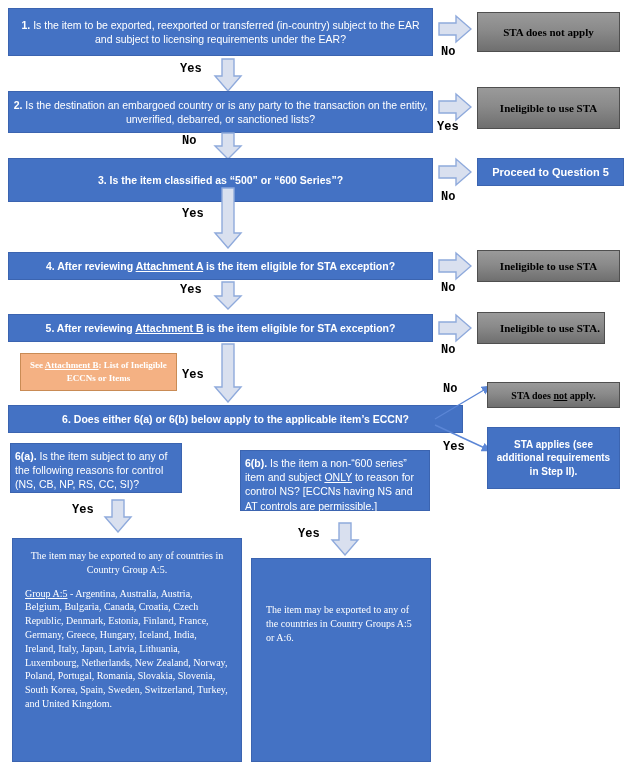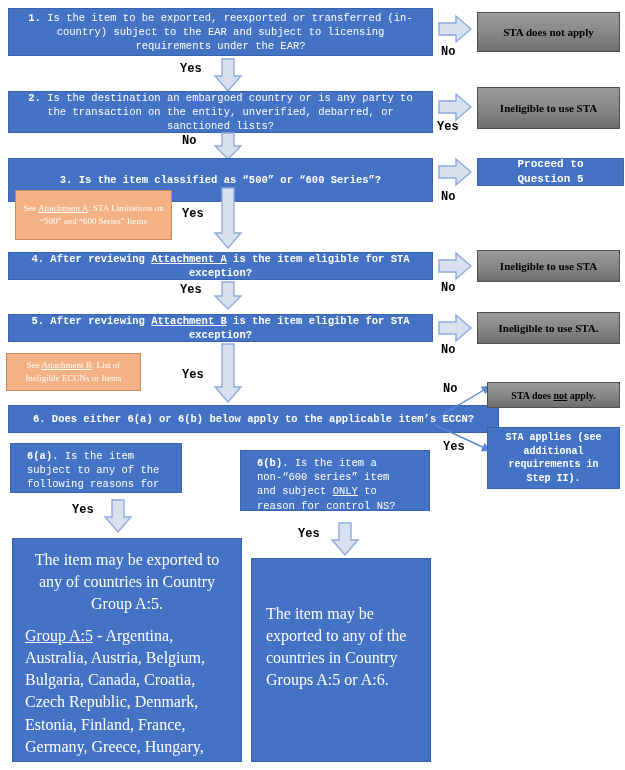--- a/index.html
+++ b/index.html
@@ -14,24 +14,24 @@
 
   
   .box{position:absolute;box-sizing:border-box;}
 
   .blue{
     background:#4472C4;
     color:#ffffff;
     border:1px solid #3b64b0;
     display:flex;align-items:center;justify-content:center;
     text-align:center;
-    font-family:Liberation Mono, monospace;
+    font-family:Liberation Sans, sans-serif;
     font-size:10.5px;
     line-height:1.35;
-    padding:3px 16px;
+    padding:3px 4px;
   }
   .blue.left{text-align:left;justify-content:flex-start;}
   .blue.bold{font-weight:bold;}
 
   .gray{
     background:linear-gradient(180deg,#9a9a9a 0%,#8a8a8a 45%,#6f6f6f 100%);
     color:#000000;
     border:1px solid #4f4f4f;
     display:flex;align-items:center;justify-content:center;
     text-align:center;
@@ -69,21 +69,21 @@
   
   .arrow{position:absolute;}
   .arrow svg{display:block;}
 
   
   .listbox{
     position:absolute;box-sizing:border-box;
     background:#4472C4;color:#fff;
     border:1px solid #3b64b0;
     font-family:"Liberation Serif", serif;
-    font-size:16px;line-height:1.38;
+    font-size:10px;line-height:1.38;
     padding:10px 12px;
   }
   .listbox .hd{text-align:center;margin:0 0 10px 0;}
   .listbox p{margin:0;}
 </style>
 </head>
 <body>
 
 <div id="canvas">
 
@@ -139,23 +139,20 @@
     <svg width="34" height="30" viewBox="0 0 34 30">
       <path d="M1,9 L18,9 L18,2 L33,15 L18,28 L18,21 L1,21 Z" fill="#D9E0EF" stroke="#8FAADC" stroke-width="1.4"></path>
     </svg>
   </div>
   <div class="lbl" style="left:441px;top:190px;">No</div>
 
   <div class="box blue bold" style="left:477px;top:158px;width:147px;height:28px;font-size:11px;">
     <span>Proceed to Question 5</span>
   </div>
 
-  <div class="box orange" style="left:15px;top:190px;width:157px;height:50px;">
-    <span><span>See </span><span class="u">Attachment A</span><span>: STA Limitations on “500” and “600 Series” Items</span></span>
-  </div>
 
   <div class="arrow" style="left:213px;top:187px;">
     <svg width="30" height="62" viewBox="0 0 30 62">
       <path d="M9,1 L21,1 L21,46 L28,46 L15,61 L2,46 L9,46 Z" fill="#D9E0EF" stroke="#8FAADC" stroke-width="1.4"></path>
     </svg>
   </div>
   <div class="lbl" style="left:182px;top:207px;">Yes</div>
 
   <div class="box blue bold" style="left:8px;top:252px;width:425px;height:28px;">
     <span><span class="qnum">4.</span><span> After reviewing </span><span class="u">Attachment A</span><span> is the item eligible for STA exception?</span></span>
@@ -183,36 +180,36 @@
     <span><span class="qnum">5.</span><span> After reviewing </span><span class="u">Attachment B</span><span> is the item eligible for STA exception?</span></span>
   </div>
 
   <div class="arrow" style="left:438px;top:313px;">
     <svg width="34" height="30" viewBox="0 0 34 30">
       <path d="M1,9 L18,9 L18,2 L33,15 L18,28 L18,21 L1,21 Z" fill="#D9E0EF" stroke="#8FAADC" stroke-width="1.4"></path>
     </svg>
   </div>
   <div class="lbl" style="left:441px;top:343px;">No</div>
 
-  <div class="box gray" style="left:477px;top:312px;width:143px;height:32px;">
+  <div class="box gray" style="left:477px;top:312px;width:128px;height:32px;justify-content:flex-end;">
     <span>Ineligible to use STA.</span>
   </div>
 
-  <div class="box orange" style="left:6px;top:353px;width:135px;height:38px;">
+  <div class="box orange" style="left:20px;top:353px;width:157px;height:38px;font-weight:bold;">
     <span><span>See </span><span class="u">Attachment B</span><span>: List of Ineligible ECCNs or Items</span></span>
   </div>
 
   <div class="arrow" style="left:213px;top:343px;">
     <svg width="30" height="60" viewBox="0 0 30 60">
       <path d="M9,1 L21,1 L21,44 L28,44 L15,59 L2,44 L9,44 Z" fill="#D9E0EF" stroke="#8FAADC" stroke-width="1.4"></path>
     </svg>
   </div>
   <div class="lbl" style="left:182px;top:368px;">Yes</div>
 
-  <div class="box blue bold" style="left:8px;top:405px;width:491px;height:28px;">
+  <div class="box blue bold" style="left:8px;top:405px;width:455px;height:28px;">
     <span><span class="qnum">6.</span><span> Does either 6(a) or 6(b) below apply to the applicable item’s ECCN?</span></span>
   </div>
 
   <div class="arrow" style="left:433px;top:378px;">
     <svg width="72" height="80" viewBox="0 0 72 80">
       <defs>
         <marker id="ah" markerWidth="7" markerHeight="7" refX="5" refY="3.2" orient="auto">
           <path d="M0,0 L7,3.2 L0,6.4 z" fill="#5B86D6"></path>
         </marker>
       </defs>

